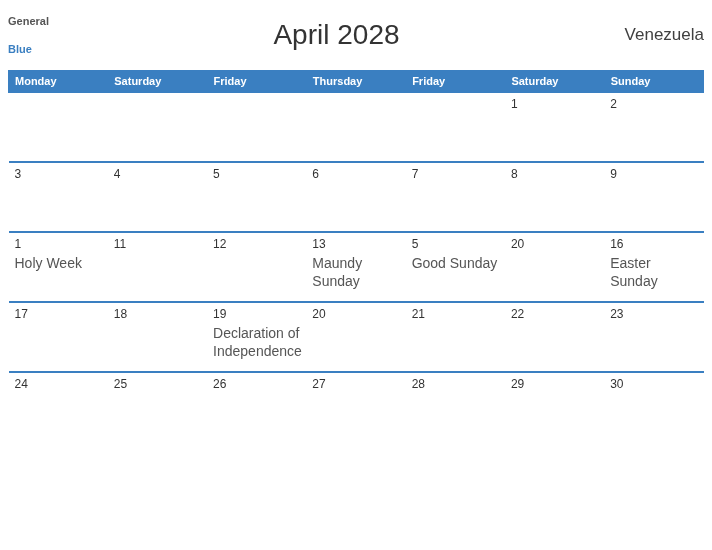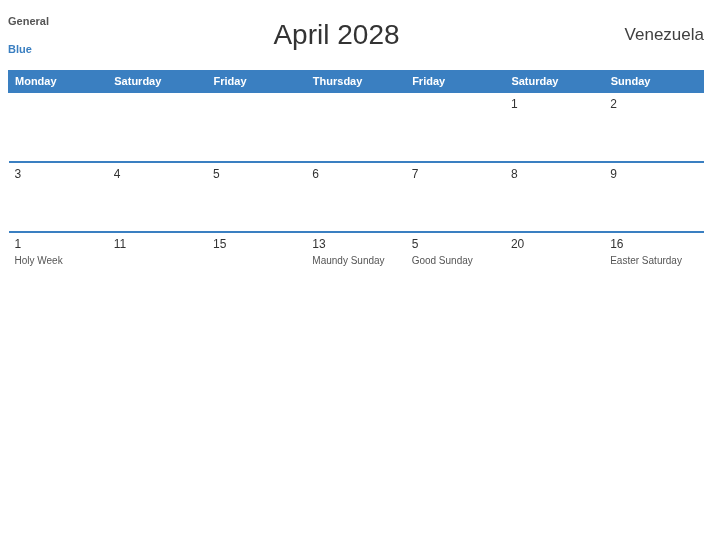--- a/index.html
+++ b/index.html
@@ -83,21 +83,21 @@
     }
 
     .day-number {
       font-size: 12px;
       color: #333;
       display: block;
       margin-bottom: 3px;
     }
 
     .event-text {
-      font-size: 10px;
+      font-size: 14px;
       color: #555;
       display: block;
       line-height: 1.3;
     }
   </style>
 </head>
 <body>
 
 <div class="page">
   <div class="header">
@@ -160,33 +160,80 @@
         </tr>
         <tr>
           <td>
             <span class="day-number">1</span>
             <span class="event-text">Holy Week</span>
           </td>
           <td>
             <span class="day-number">11</span>
           </td>
           <td>
-            <span class="day-number">15</span>
+            <span class="day-number">12</span>
           </td>
           <td>
             <span class="day-number">13</span>
             <span class="event-text">Maundy Sunday</span>
           </td>
           <td>
             <span class="day-number">5</span>
             <span class="event-text">Good Sunday</span>
           </td>
           <td>
             <span class="day-number">20</span>
           </td>
           <td>
             <span class="day-number">16</span>
-            <span class="event-text">Easter Saturday</span>
+            <span class="event-text">Easter Sunday</span>
+          </td>
+        </tr>
+        <tr>
+          <td>
+            <span class="day-number">17</span>
+          </td>
+          <td>
+            <span class="day-number">18</span>
+          </td>
+          <td>
+            <span class="day-number">19</span>
+            <span class="event-text">Declaration of Independence</span>
+          </td>
+          <td>
+            <span class="day-number">20</span>
+          </td>
+          <td>
+            <span class="day-number">21</span>
+          </td>
+          <td>
+            <span class="day-number">22</span>
+          </td>
+          <td>
+            <span class="day-number">23</span>
+          </td>
+        </tr>
+        <tr>
+          <td>
+            <span class="day-number">24</span>
+          </td>
+          <td>
+            <span class="day-number">25</span>
+          </td>
+          <td>
+            <span class="day-number">26</span>
+          </td>
+          <td>
+            <span class="day-number">27</span>
+          </td>
+          <td>
+            <span class="day-number">28</span>
+          </td>
+          <td>
+            <span class="day-number">29</span>
+          </td>
+          <td>
+            <span class="day-number">30</span>
           </td>
         </tr>
       </tbody>
   </table>
 </div>
 
 </body></html>

